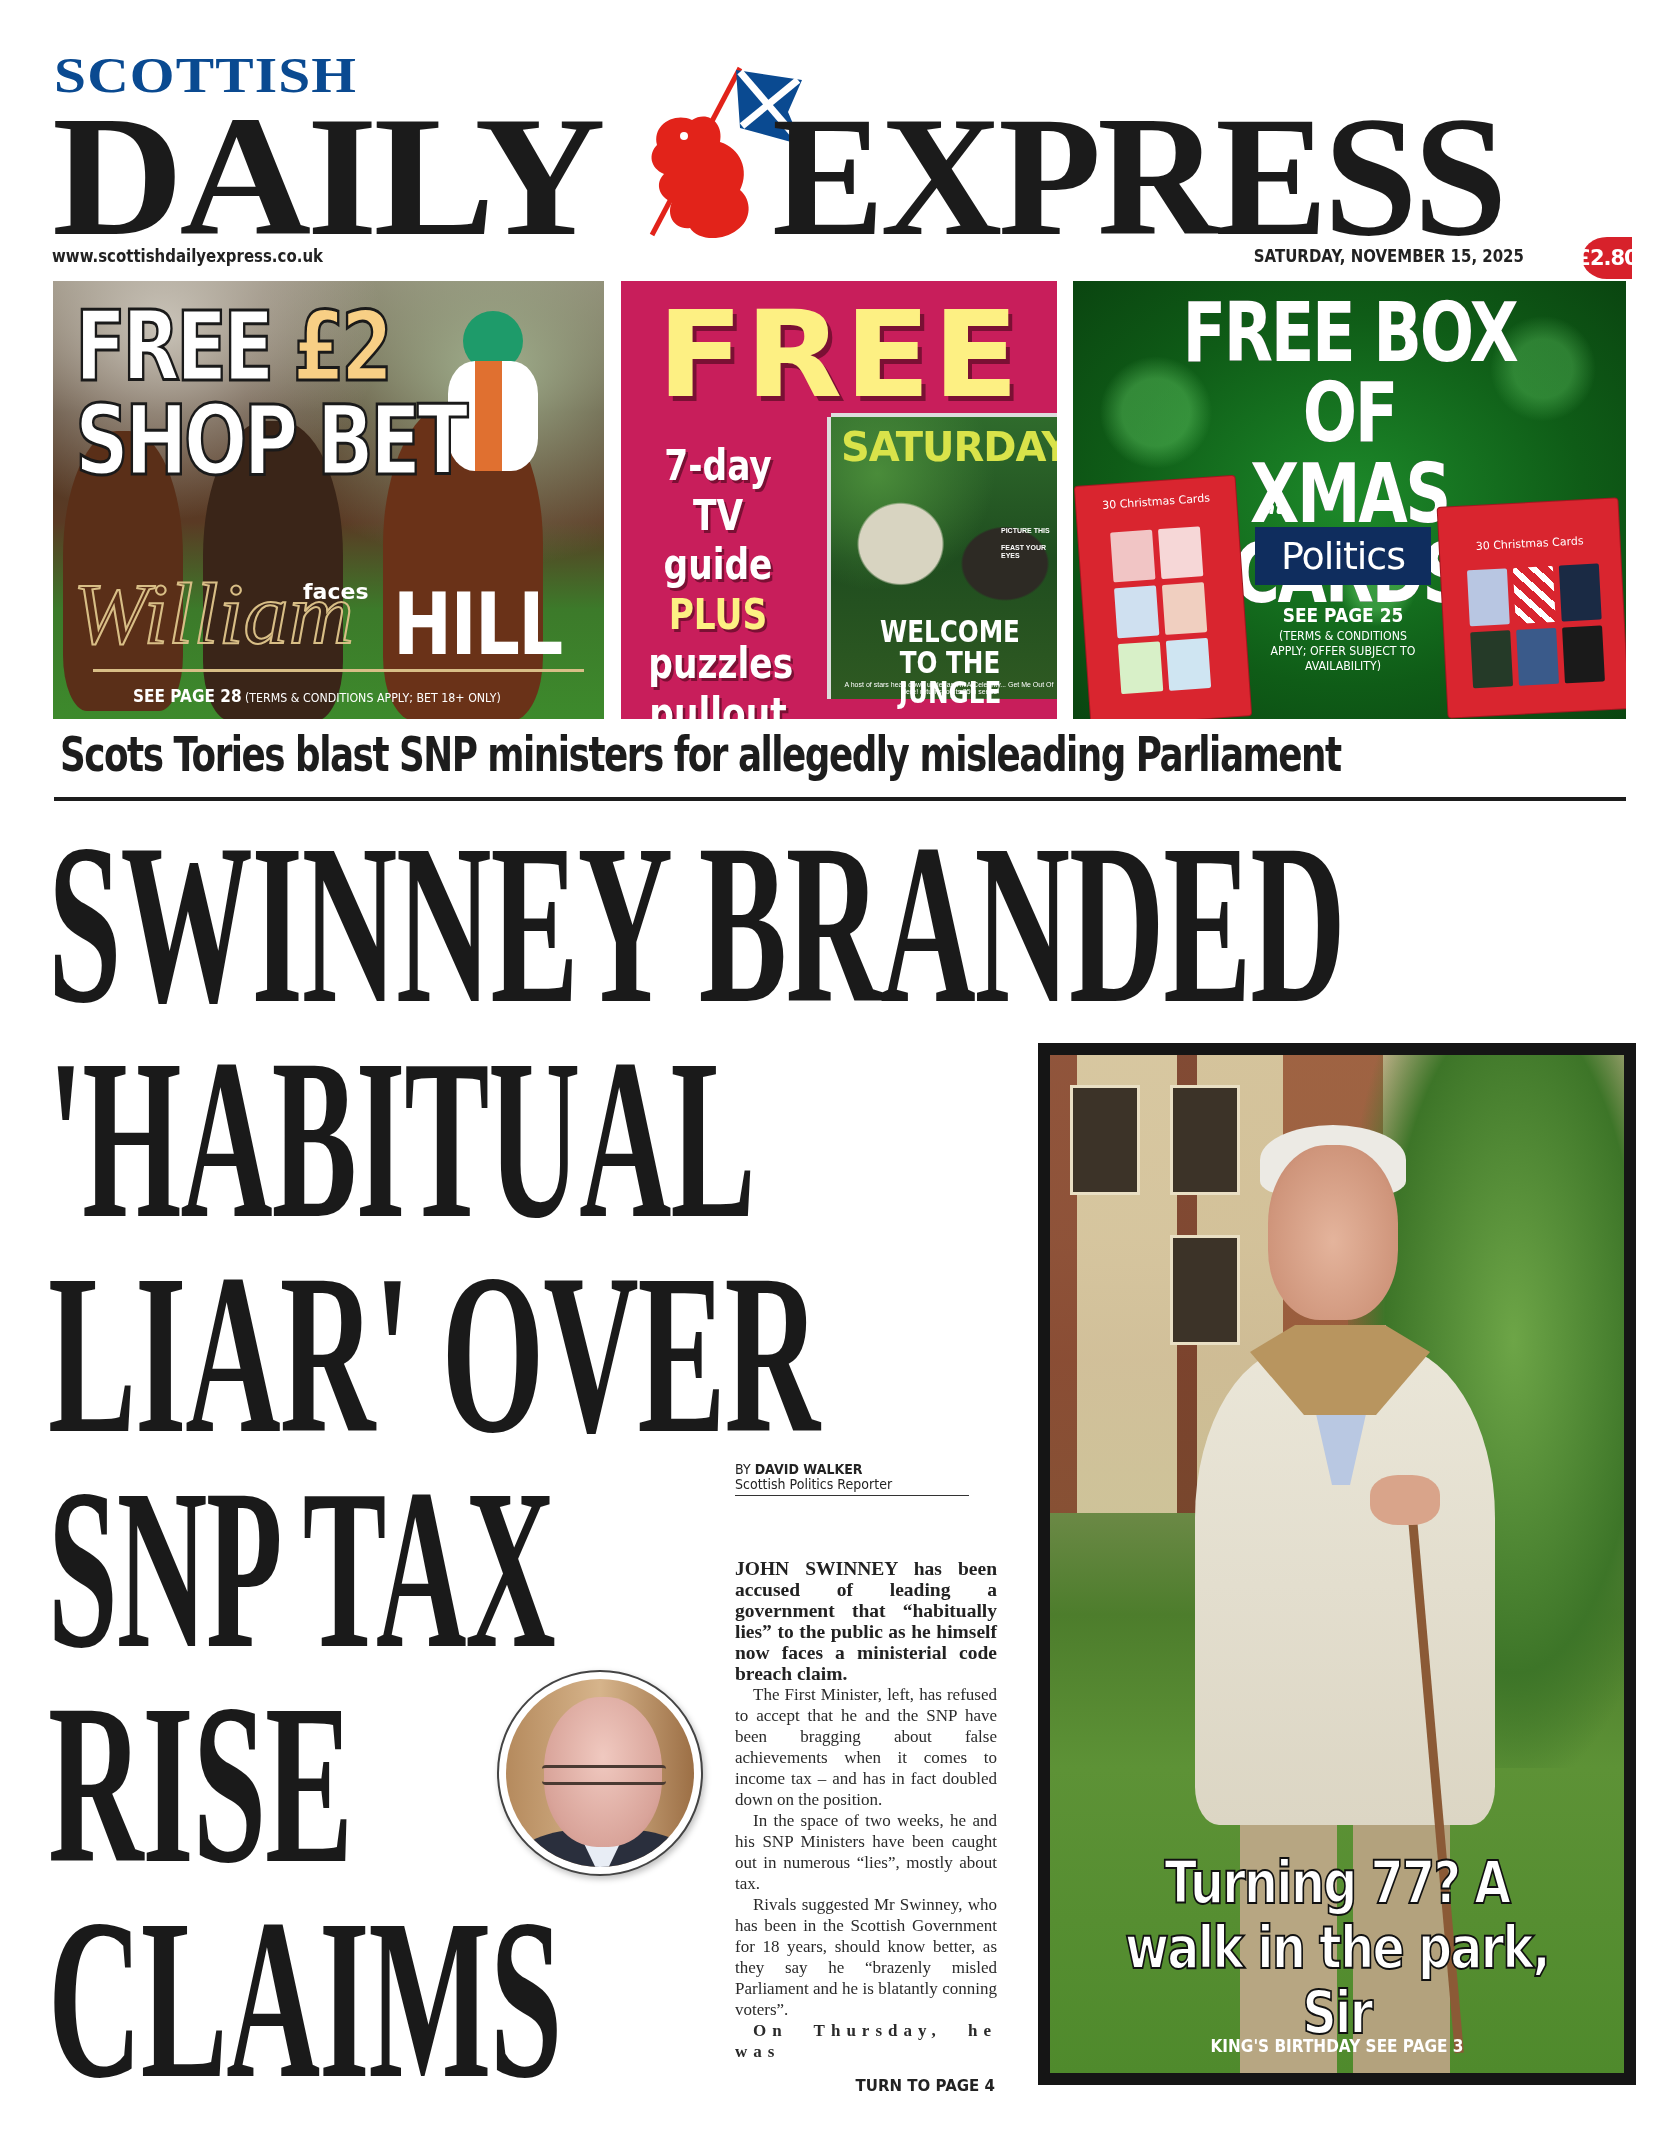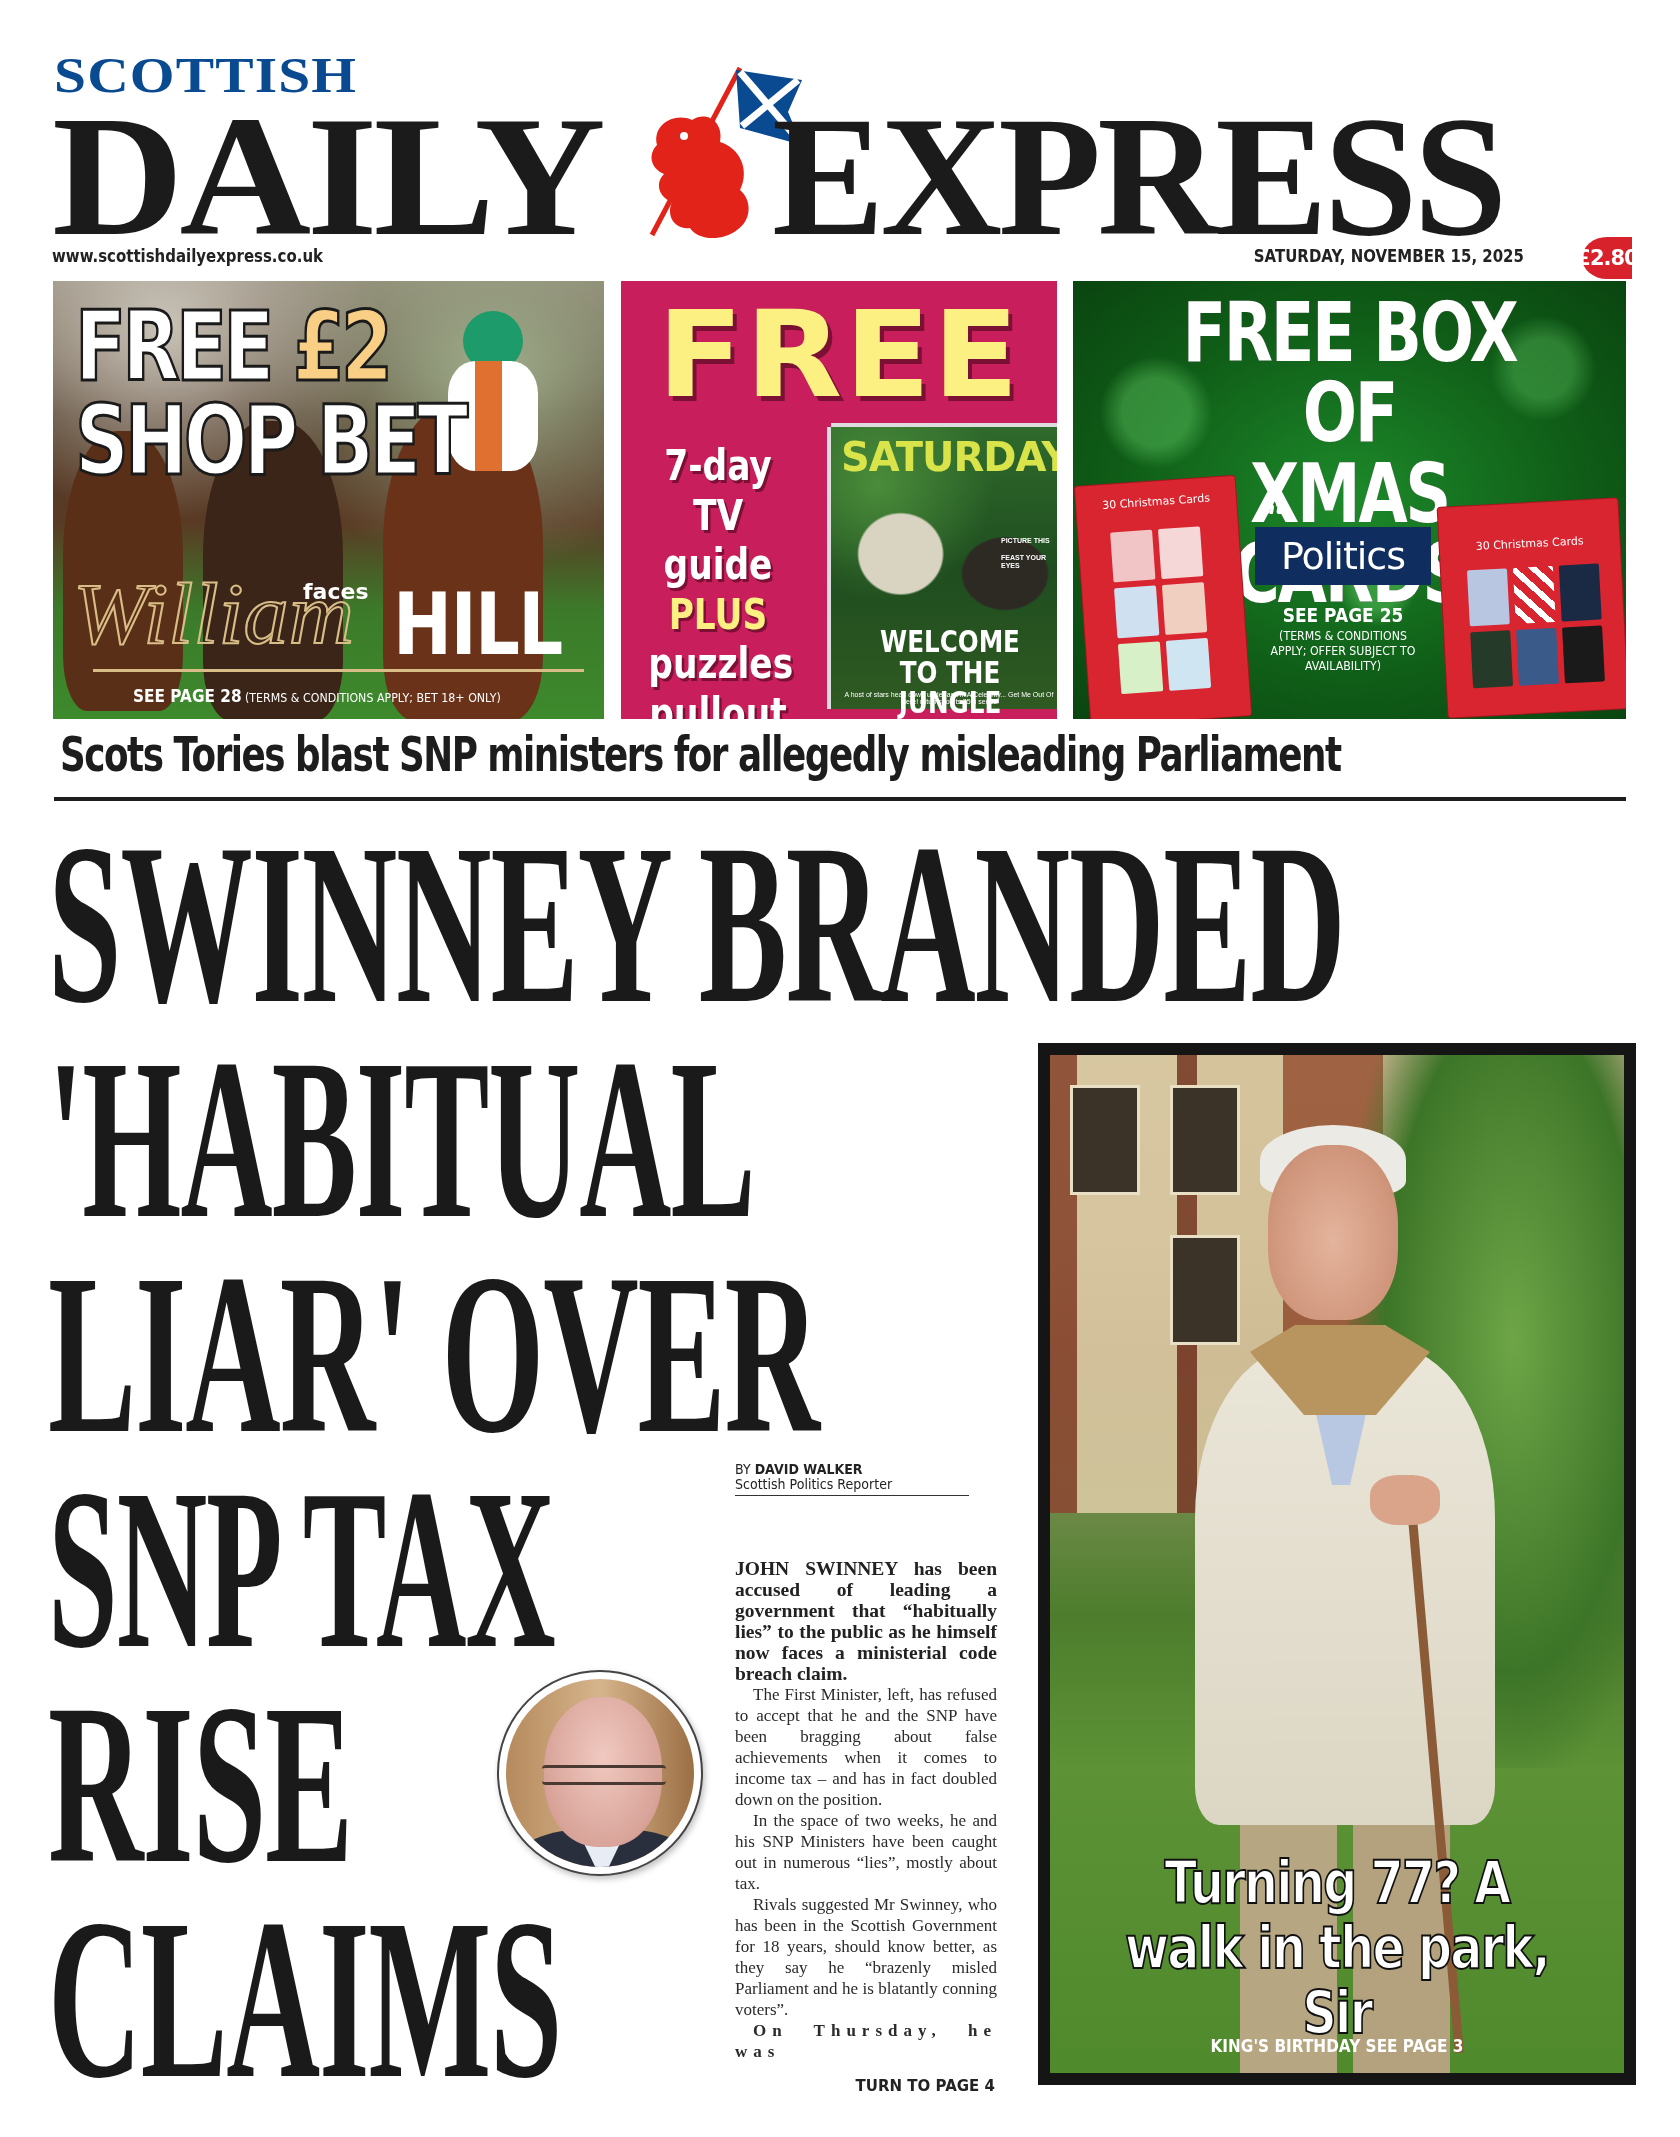--- a/index.html
+++ b/index.html
@@ -31,21 +31,21 @@
   .p1-with { position: absolute; left: 250px; top: 298px; font-family: "DejaVu Sans", sans-serif; font-weight: 700; font-size: 22px; color: #fff; }
   .p1-hill { position: absolute; left: 340px; top: 300px; font-family: "DejaVu Sans", sans-serif; font-weight: 900; font-size: 86px; color: #fff; line-height: 1; letter-spacing: -2px; transform: scaleX(0.82); transform-origin: left; }
   .p1-rule { position: absolute; left: 40px; right: 20px; top: 388px; height: 3px; background: #d8be86; }
   .p1-terms { position: absolute; left: 80px; top: 404px; color: #fff; font-family: "DejaVu Sans", sans-serif; font-size: 13px; white-space: nowrap; transform: scaleX(0.85); transform-origin: left; }
   .p1-terms b { font-size: 18px; font-weight: 900; }
 
   .promo-2 { left: 621px; width: 436px; background: #c81e5b; }
   .p2-free { position: absolute; left: 18px; top: 14px; width: 400px; text-align: center; font-family: "DejaVu Sans", sans-serif; font-weight: 900; font-size: 120px; line-height: 1; color: #fdf083; letter-spacing: 2px; text-shadow: 4px 5px 0 #7a1034; transform: scaleX(1.05); }
   .p2-left { position: absolute; left: 12px; top: 160px; width: 170px; text-align: center; font-family: "DejaVu Sans", sans-serif; font-weight: 900; font-size: 42px; line-height: 1.18; color: #fff; text-shadow: 3px 3px 0 #7a1034; transform: scaleX(0.82); }
   .p2-left .yellow { color: #fdf083; }
-  .p2-mag { position: absolute; left: 210px; top: 146px; width: 232px; height: 282px; background:
+  .p2-mag { position: absolute; left: 210px; top: 136px; width: 232px; height: 282px; background:
       radial-gradient(ellipse at 30% 45%, #d8d4c1 0 18%, transparent 19%),
       radial-gradient(ellipse at 75% 52%, #2d2a24 0 17%, transparent 18%),
       radial-gradient(circle at 20% 20%, #4a8c3a 0%, transparent 40%),
       linear-gradient(180deg, #2f6b2c 0%, #1f4d1f 50%, #2f5a22 100%);
       box-shadow: -4px 0 0 #ddd, 0 -4px 0 #ddd; }
   .p2-mag-title { position: absolute; left: 10px; top: 10px; font-family: "DejaVu Sans", sans-serif; font-weight: 900; font-size: 40px; color: #d9e34a; letter-spacing: -1px; line-height: 1; }
   .p2-mag-head { position: absolute; left: 14px; top: 200px; width: 210px; font-family: "DejaVu Sans", sans-serif; font-weight: 900; font-size: 30px; color: #fff; line-height: 1.02; text-align: center; transform: scaleX(0.82); }
   .p2-mag-sub { position: absolute; left: 8px; top: 264px; width: 220px; font-size: 7px; color: #fff; text-align: center; }
   .p2-mag-side { position: absolute; left: 170px; top: 110px; width: 60px; font-size: 7px; color: #fff; font-weight: 700; line-height: 1.2; }
 

